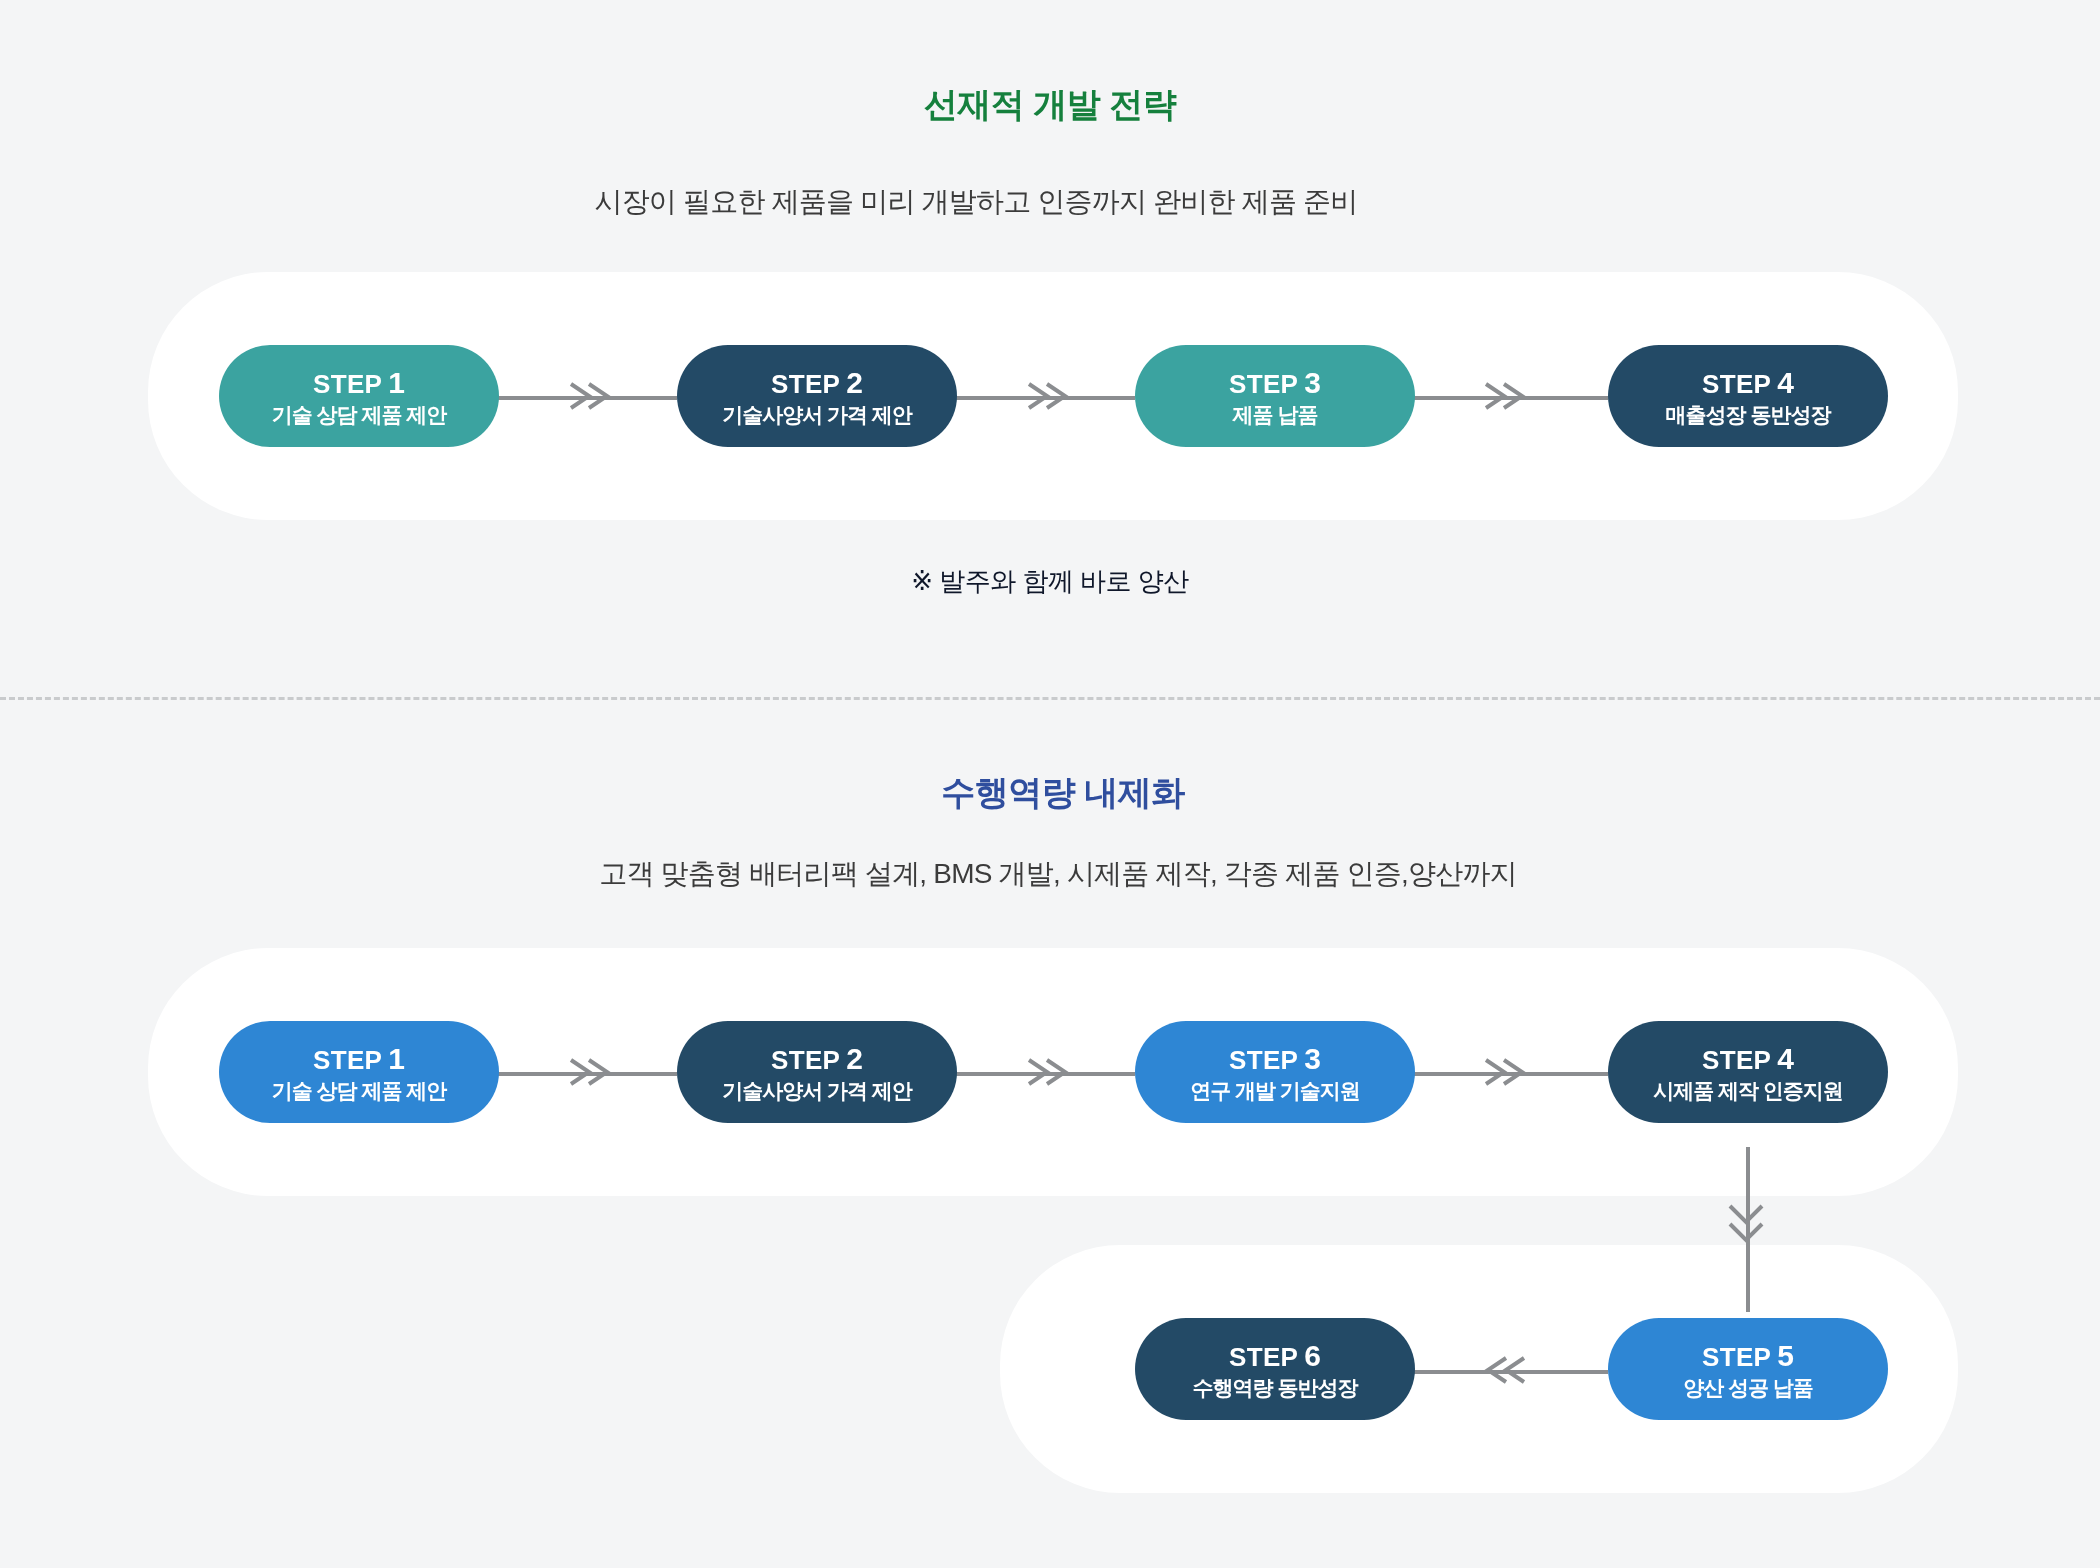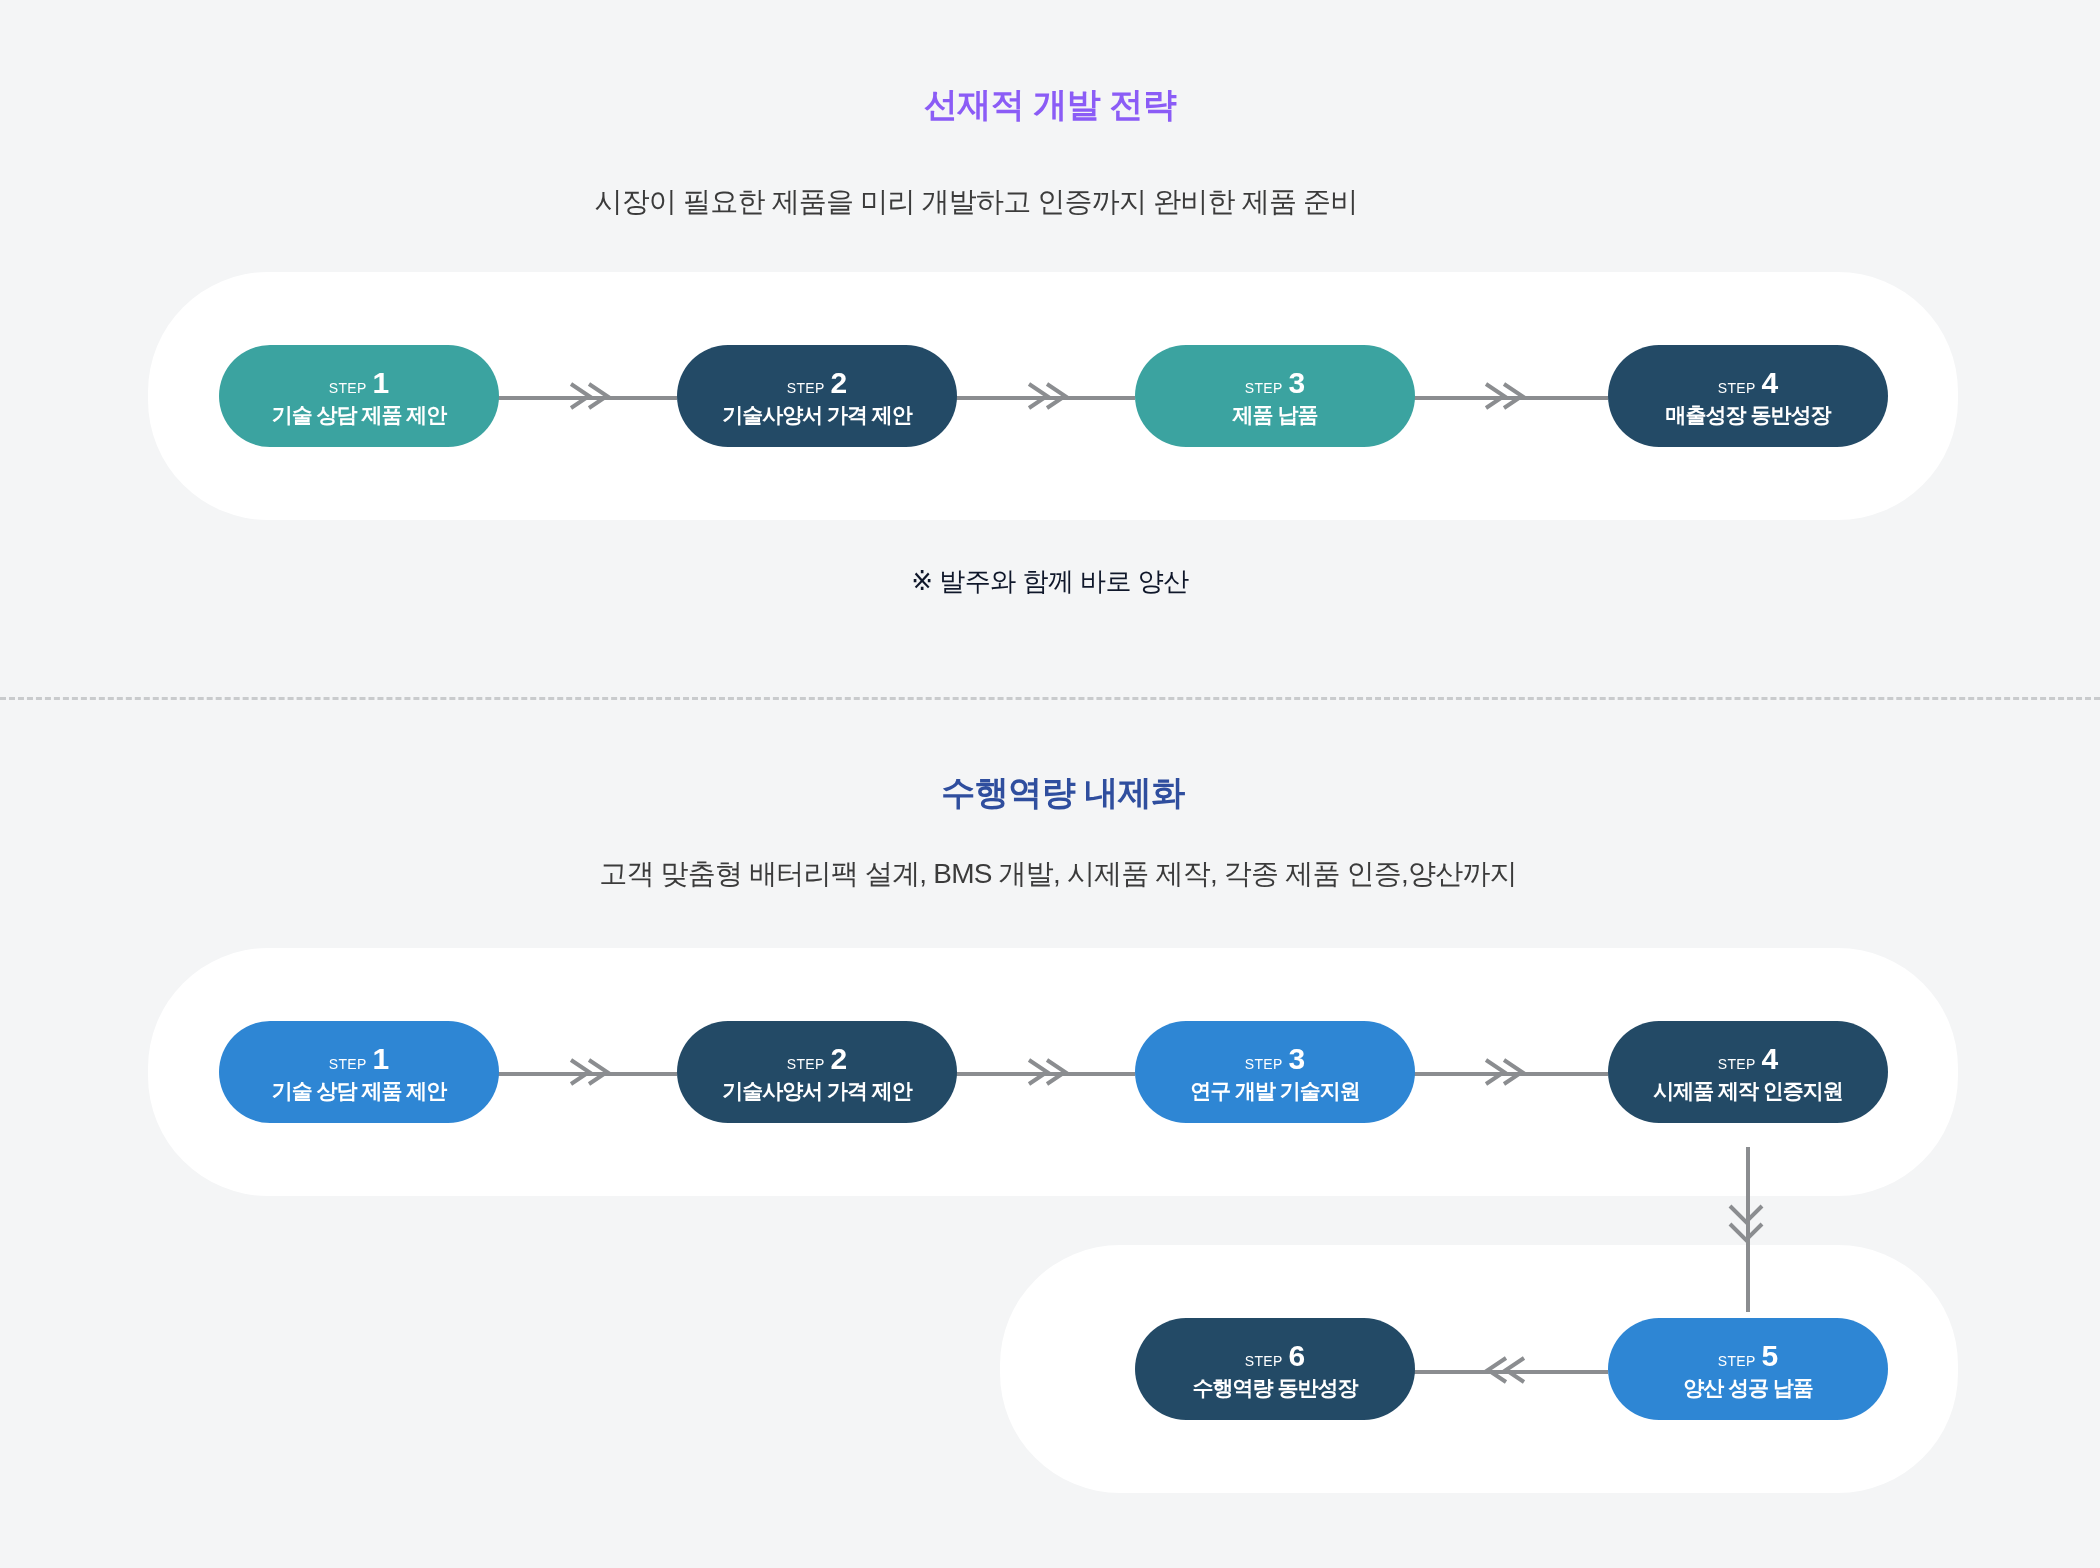--- a/index.html
+++ b/index.html
@@ -23,21 +23,21 @@
 
   
   .section { position: relative; width: 100%; }
 
   .sec-title {
     text-align: center;
     font-size: 34px;
     font-weight: 700;
     letter-spacing: -0.5px;
   }
-  .sec-title.teal { color: #8b5cf6; }
+  .sec-title.teal { color: #15803d; }
   .sec-title.navy { color: #2f4e9e; }
 
   .sec-sub {
     text-align: center;
     font-size: 28px;
     color: #3b3b3b;
     letter-spacing: -0.8px;
   }
 
   .sec-note {
@@ -68,22 +68,22 @@
     line-height: 1;
   }
   .badge .step-line {
     display: flex;
     align-items: baseline;
     justify-content: center;
     gap: 6px;
     margin-bottom: 6px;
   }
   .badge .step-word {
-    font-size: 14px;
-    font-weight: 400;
+    font-size: 26px;
+    font-weight: 700;
     letter-spacing: 0.3px;
   }
   .badge .step-num {
     font-size: 30px;
     font-weight: 600;
   }
   .badge .step-label {
     font-size: 21px;
     font-weight: 700;
     letter-spacing: -1px;

